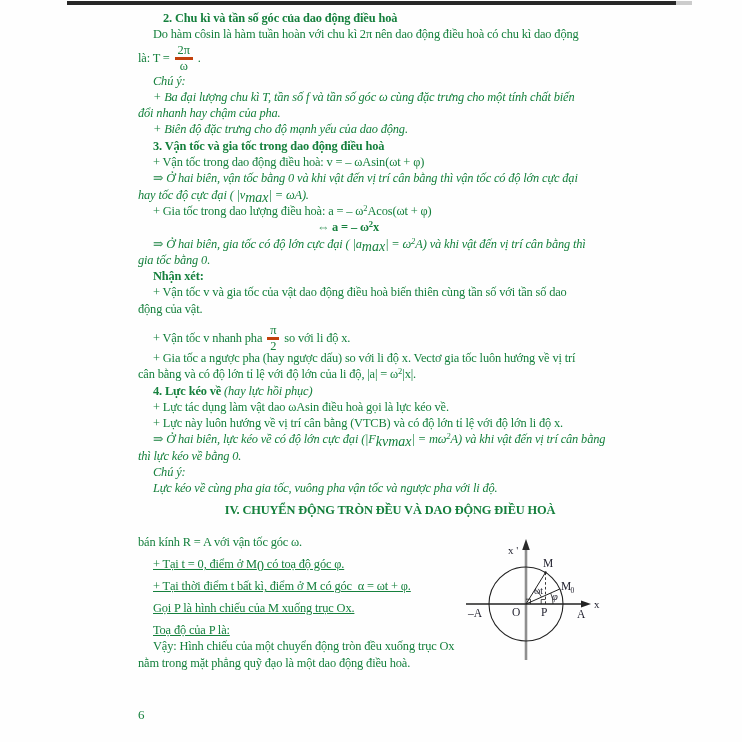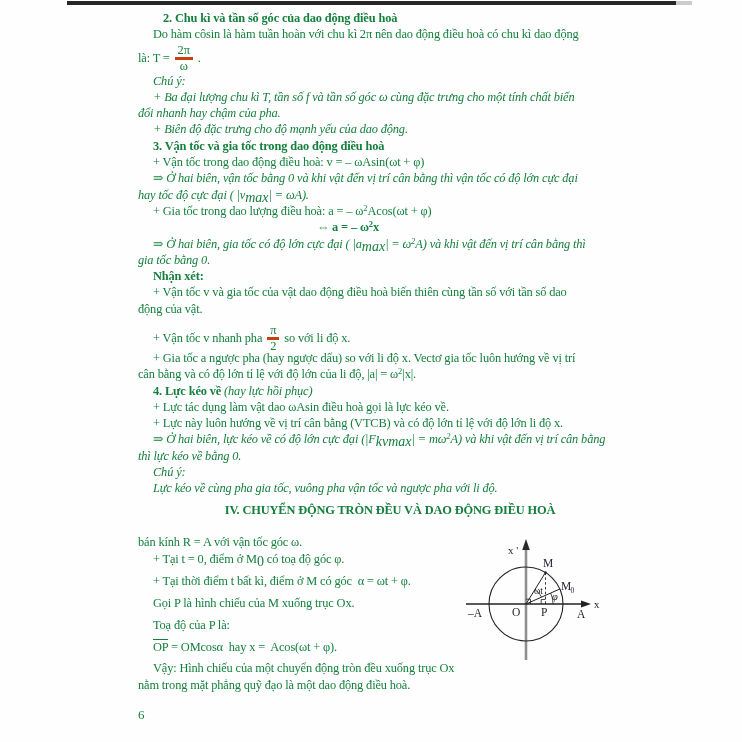--- a/index.html
+++ b/index.html
@@ -10,21 +10,21 @@
   .blk{position:absolute;left:138px;}
   #blockA{top:10px;width:500px;}
   #blockB{top:324px;width:500px;}
   #blockC{top:502px;width:500px;text-align:center;}
   #blockD{top:534px;width:340px;}
   .ln{font-size:12.4px;line-height:16.3px;height:16.3px;letter-spacing:-0.15px;white-space:pre;}
   .ln.ind{padding-left:15px;}
   .ln.ind2{padding-left:25px;}
   .ln.ind4{padding-left:4px;}
   .ln.ctr{width:420px;text-align:center;padding-left:0;}
-  .ln.tall{height:22px;line-height:18px;}
+  .ln.tall{height:22px;line-height:28px;text-decoration:underline;}
   .ln.fr{height:30px;line-height:30px;}
   .ln.fr2{height:26px;line-height:26px;}
   .b{font-weight:bold;}
   .i{font-style:italic;}
   .bi{font-weight:normal;font-style:italic;}
   .sup{font-size:8.5px;position:relative;top:-4px;letter-spacing:0;}
   .sub{font-size:14px;position:relative;top:3px;letter-spacing:0;}
   .ovl{text-decoration:overline;}
   .frac{display:inline-block;vertical-align:middle;text-align:center;line-height:1.08;margin:0 2px;}
   .frac .fn{display:block;border-bottom:3px solid #c2410c;padding:0 3px;}
@@ -75,21 +75,20 @@
     </div>
   <div id="blockC" class="blk">
       <div class="ln ind4"><span class="b">IV. CHUYỂN ĐỘNG TRÒN ĐỀU VÀ DAO ĐỘNG ĐIỀU HOÀ</span></div>
     </div>
   <div id="blockD" class="blk">
       <div class="ln"><span>bán kính R = A với vận tốc góc ω.</span></div>
       <div class="ln ind tall"><span>+ Tại t = 0, điểm ở M</span><span class="sub">0</span><span> có toạ độ góc φ.</span></div>
       <div class="ln ind tall"><span>+ Tại thời điểm t bất kì, điểm ở M có góc  α = ωt + φ.</span></div>
       <div class="ln ind tall"><span>Gọi P là hình chiếu của M xuống trục Ox.</span></div>
       <div class="ln ind tall"><span>Toạ độ của P là:</span></div>
-      <div class="ln ind tall"><span class="ovl">OP</span><span> = OMcosα  hay x =  Acos(ωt + φ).</span></div>
       <div class="ln ind"><span>Vậy: Hình chiếu của một chuyển động tròn đều xuống trục Ox</span></div>
       <div class="ln"><span>nằm trong mặt phẳng quỹ đạo là một dao động điều hoà.</span></div>
     </div>
 
   <svg id="diagram" width="160" height="132" viewBox="0 0 160 132">
 
     <line x1="78" y1="10" x2="78" y2="122" stroke="#8f8f8f" stroke-width="2.6"></line>
     <polygon points="78,1 74.2,12 81.8,12" fill="#2a2a2a"></polygon>
 
     <line x1="18" y1="66" x2="136" y2="66" stroke="#222" stroke-width="1.3"></line>

